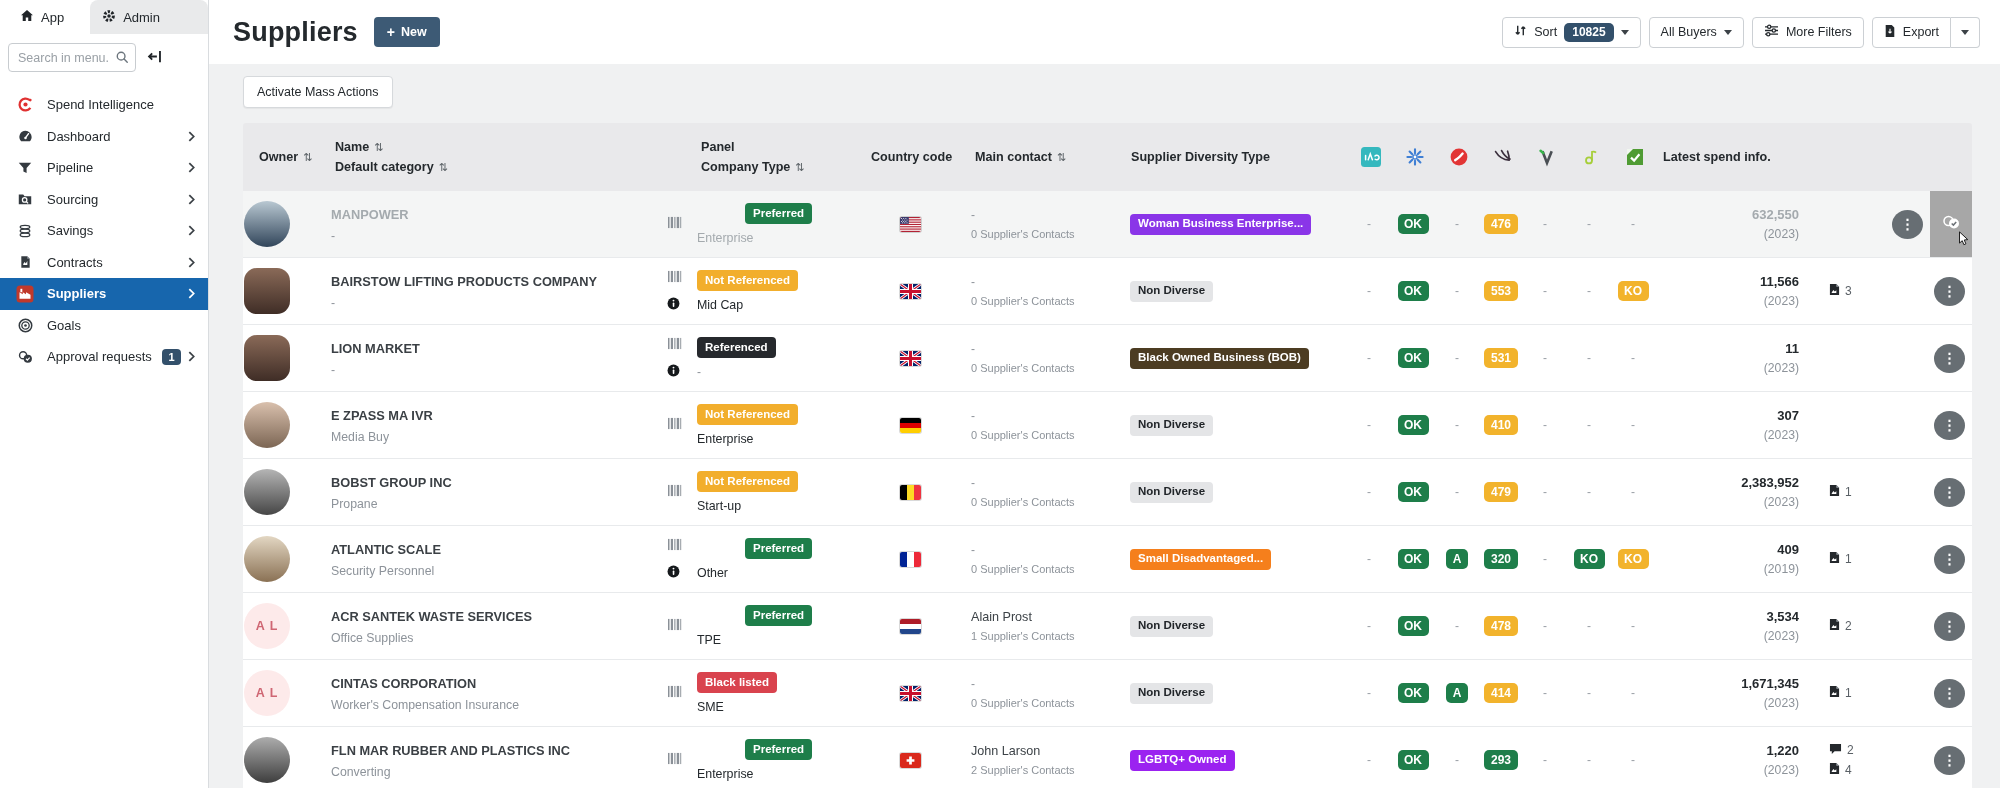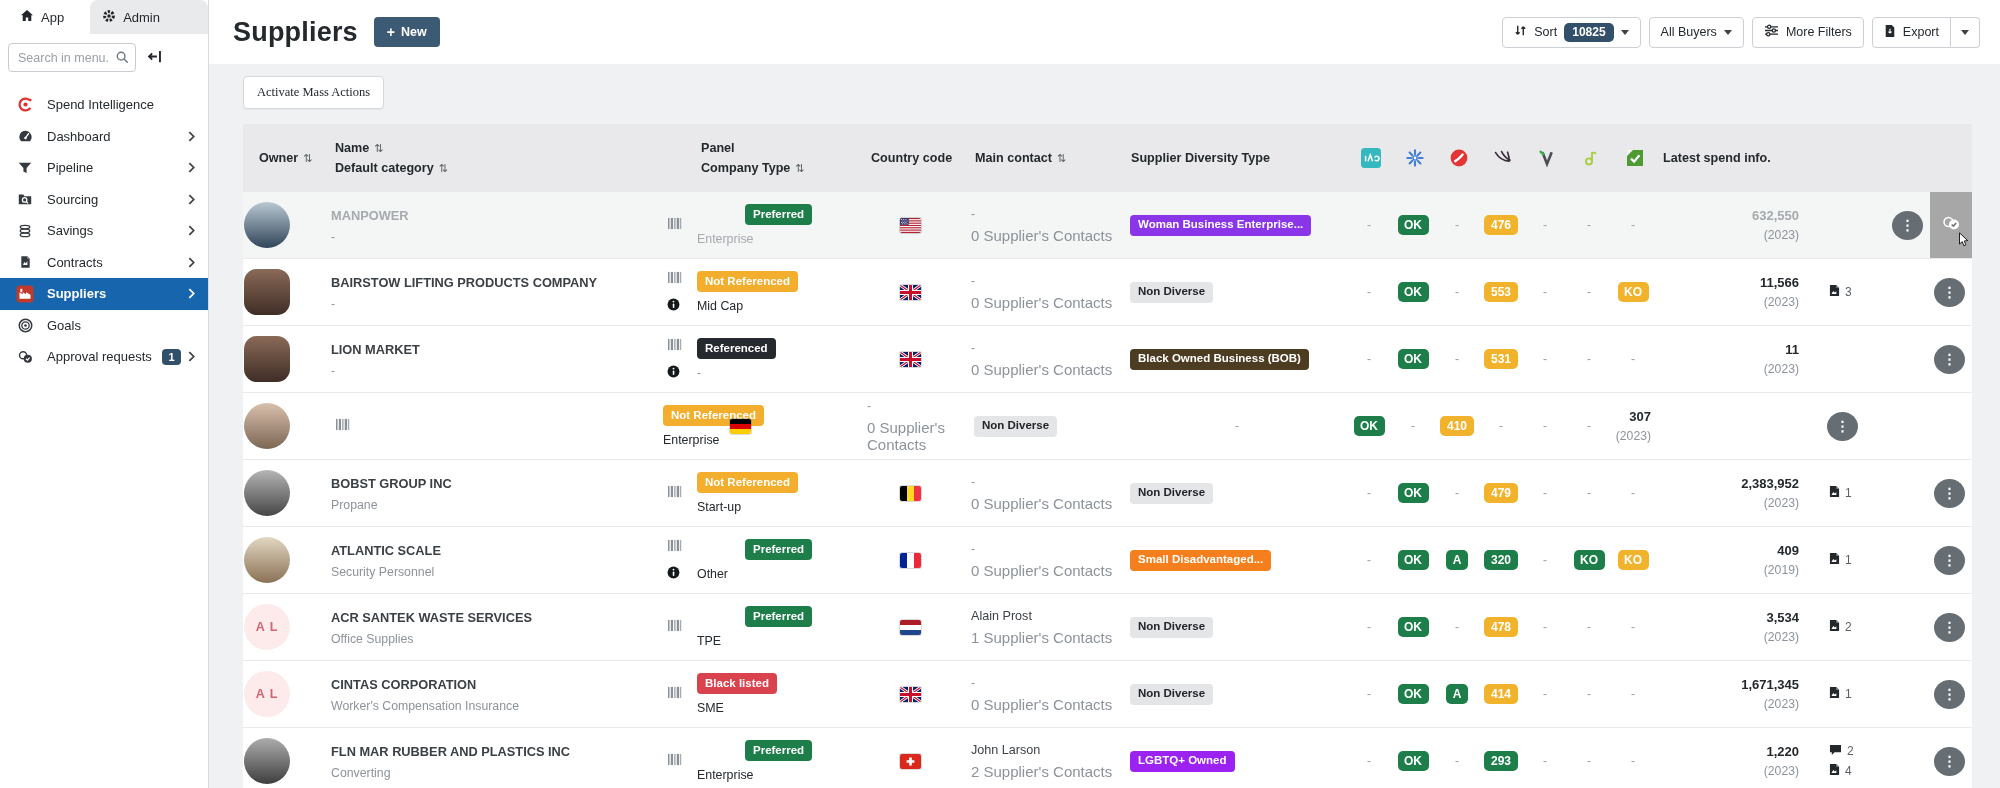--- a/index.html
+++ b/index.html
@@ -48,21 +48,21 @@
   .count-badge { background:#33506b; color:#fff; border-radius:5px; padding:2.5px 8px; font-weight:bold; font-size:12px; }
   .caret { width:0; height:0; border-left:4px solid transparent; border-right:4px solid transparent;
            border-top:5px solid #3c4247; display:inline-block; }
   .export-group { display:flex; }
   .export-group .tbtn:first-child { border-radius:4px 0 0 4px; }
   .export-group .tbtn:last-child { border-radius:0 4px 4px 0; border-left:none; padding:0 10px; }
 
   .content { flex:1; background:#f0f1f2; padding:12px 28px 0 34px; overflow:hidden; }
   .mass-btn { background:#fff; border:1px solid #d6d9dc; border-radius:4px; padding:8px 13px;
               font-size:12.5px; color:#24292d; cursor:pointer; box-shadow:0 1px 1px rgba(0,0,0,.05);
-              font-family:Liberation Serif, serif; }
+              font-family:Liberation Sans, sans-serif; }
   .tablewrap { margin-top:15px; width:1729px; }
 
   .trow { display:grid;
           grid-template-columns: 88px 332px 34px 170px 104px 156px 220px repeat(7,44px) 148px 62px 1fr;
           align-items:center; }
   .thead { background:#e9e9eb; height:68px; border-radius:3px 3px 0 0; font-size:12.6px; font-weight:bold; color:#24292d; }
   .th { padding-left:4px; }
   .th.owner { padding-left:16px; }
   .th .l1 { margin-bottom:6px; }
   .sortg { font-size:11px; color:#5b6166; margin-left:5px; font-weight:normal; cursor:pointer; }
@@ -91,21 +91,21 @@
   .badge.orange  { background:#f57f1c; }
   .badge.brown   { background:#4c3c22; }
   .badge.gray    { background:#e4e5e7; color:#212529; }
   .ctype { font-size:12.4px; color:#24292d; margin-top:7px; }
   .ctype.muted { color:#a4aaae; }
   .ctype.dash { color:#8d939a; }
   .flagcell { padding-left:33px; }
   .flag svg { display:block; border-radius:2px; box-shadow:0 0 0 1px rgba(0,0,0,.15); }
   .cname { font-size:12.6px; color:#3c4247; }
   .cname.dash { color:#8d939a; }
-  .ccount { font-size:15px; color:#8d939a; margin-top:6px; }
+  .ccount { font-size:11px; color:#8d939a; margin-top:6px; }
   .divcell { padding-left:3px; }
   .st { display:flex; justify-content:center; }
   .sb { padding:3px 6.5px; border-radius:5px; font-size:12px; font-weight:bold; color:#fff; }
   .sb.green { background:#1e7e4a; }
   .sb.yellow { background:#f2b32c; }
   .dash { color:#9aa0a6; font-size:12px; }
   .spendc { text-align:right; padding-right:4px; }
   .amt { font-size:13px; font-weight:bold; color:#24292d; }
   .yr { font-size:12.2px; color:#8d939a; margin-top:5px; font-weight:normal; }
   .spendc.muted .amt { color:#a4aaae; font-weight:bold; }
@@ -623,20 +623,21 @@
               </div>
               <div class="td docs"></div>
               <div class="td actions">
                 <button class="kebab">⋮</button>
               </div>
             </div>
             <div class="trow tr">
               <div class="td ownercell">
                 <span class="avatar " style="background:linear-gradient(180deg,#d9c0ad,#7c6654)"></span>
               </div>
+              <div class="td"><a class="sname">E ZPASS MA IVR</a><div class="cat">Media Buy</div></div>
               <div class="td codes">
                 <span><svg width="15" height="13" viewBox="0 0 16 14">
                     <g fill="#8a9097">
                       <rect x="1" y="1" width="1.6" height="12"></rect>
                       <rect x="4" y="1" width="2.4" height="12"></rect>
                       <rect x="7.8" y="1" width="1.2" height="12"></rect>
                       <rect x="10.4" y="1" width="2.6" height="12"></rect>
                       <rect x="14.2" y="1" width="1" height="12"></rect>
                     </g>
                   </svg></span>

